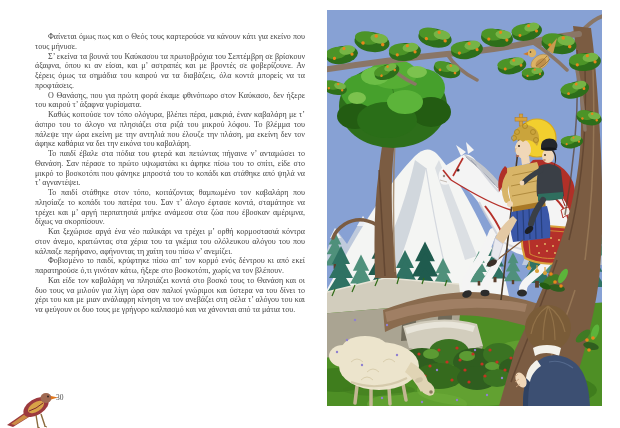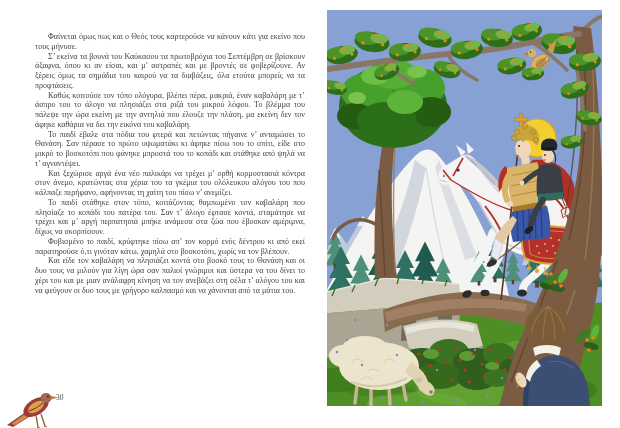--- a/index.html
+++ b/index.html
@@ -35,26 +35,27 @@
   .illustration svg, .corner-bird svg{display:block;width:100%;height:100%;}
 </style>
 </head>
 <body>
 
 <div class="book">
 
   <div class="page page-left">
     <div class="text-block">
       <p>Φαίνεται όμως πως και ο Θεός τους καρτερούσε να κάνουν κάτι για εκείνο που τους μήνυσε.</p>
-      <p>Σ’ εκείνα τα βουνά του Καύκασου τα πρωτοβρόχια του Σεπτέμβρη σε βρίσκουν άξαφνα, όπου κι αν είσαι, και μ’ αστραπές και με βροντές σε φοβερίζουνε. Αν ξέρεις όμως τα σημάδια του καιρού να τα διαβάζεις, όλα ετούτα μπορείς να τα προφτάσεις.</p>
+      <p>Σ’ εκείνα τα βουνά του Καύκασου τα πρωτοβρόχια του Σεπτέμβρη σε βρίσκουν άξαφνα, όπου κι αν είσαι, και μ’ αστραπές και με βροντές σε φοβερίζουνε. Αν ξέρεις όμως τα σημάδια του καιρού να τα διαβάζεις, όλα κοντά μπορείς να τα προφτάσεις.</p>
+      <p>Ο Θανάσης, που για πρώτη φορά έκαμε φθινόπωρο στον Καύκασο, δεν ήξερε του καιρού τ’ άξαφνα γυρίσματα.</p>
       <p>Καθώς κοιτούσε τον τόπο ολόγυρα, βλέπει πέρα, μακριά, έναν καβαλάρη με τ’ άσπρο του το άλογο να πλησιάζει στα ριζά του μικρού λόφου. Το βλέμμα του πάλεψε την ώρα εκείνη με την αντηλιά που έλουζε την πλάση, μα εκείνη δεν τον άφηκε καθάρια να δει την εικόνα του καβαλάρη.</p>
       <p>Το παιδί έβαλε στα πόδια του φτερά και πετώντας πήγαινε ν’ ανταμώσει το Θανάση. Σαν πέρασε το πρώτο υψωματάκι κι άφηκε πίσω του το σπίτι, είδε στο μικρό το βοσκοτόπι που φάνηκε μπροστά του το κοπάδι και στάθηκε από ψηλά να τ’ αγναντέψει.</p>
+      <p>Το παιδί στάθηκε στον τόπο, κοιτάζοντας θαμπωμένο τον καβαλάρη που πλησίαζε το κοπάδι του πατέρα του. Σαν τ’ άλογο έφτασε κοντά, σταμάτησε να τρέχει και μ’ αργή περπατησιά μπήκε ανάμεσα στα ζώα που έβοσκαν αμέριμνα, δίχως να σκορπίσουν.</p>
       <p>Και ξεχώρισε αργά ένα νέο παλικάρι να τρέχει μ’ ορθή κορμοστασιά κόντρα στον άνεμο, κρατώντας στα χέρια του τα γκέμια του ολόλευκου αλόγου του που κάλπαζε περήφανο, αφήνοντας τη χαίτη του πίσω ν’ ανεμίζει.</p>
-      <p>Το παιδί στάθηκε στον τόπο, κοιτάζοντας θαμπωμένο τον καβαλάρη που πλησίαζε το κοπάδι του πατέρα του. Σαν τ’ άλογο έφτασε κοντά, σταμάτησε να τρέχει και μ’ αργή περπατησιά μπήκε ανάμεσα στα ζώα που έβοσκαν αμέριμνα, δίχως να σκορπίσουν.</p>
-      <p>Φοβισμένο το παιδί, κρύφτηκε πίσω απ’ τον κορμό ενός δέντρου κι από εκεί παρατηρούσε ό,τι γινόταν κάτω, χαμηλά στο βοσκοτόπι, χωρίς να τον βλέπουν.</p>
+      <p>Φοβισμένο το παιδί, κρύφτηκε πίσω απ’ τον κορμό ενός δέντρου κι από εκεί παρατηρούσε ό,τι γινόταν κάτω, ήξερε στο βοσκοτόπι, χωρίς να τον βλέπουν.</p>
       <p>Και είδε τον καβαλάρη να πλησιάζει κοντά στο βοσκό τους το Θανάση και οι δυο τους να μιλούν για λίγη ώρα σαν παλιοί γνώριμοι και ύστερα να του δίνει το χέρι του και με μιαν ανάλαφρη κίνηση να τον ανεβάζει στη σέλα τ’ αλόγου του και να φεύγουν οι δυο τους με γρήγορο καλπασμό και να χάνονται από τα μάτια του.</p>
     </div>
 
     <div class="corner-bird">
       <svg viewBox="0 0 62 41">
         <polygon points="30,20 4,38 10,40 34,25" fill="var(--bird_body)"></polygon>
         <polygon points="29,22 8,37 12,38 32,26" fill="var(--bird_wing)" opacity="0.8"></polygon>
         <ellipse cx="33" cy="20" rx="14" ry="8" transform="rotate(-32 33 20)" fill="var(--bird_body)"></ellipse>
         <ellipse cx="33" cy="20" rx="9" ry="4.6" transform="rotate(-32 33 20)" fill="var(--bird_wing)"></ellipse>
         <path d="M26,24 Q33,22 40,16" stroke="#7a2830" stroke-width="1" fill="none"></path>

